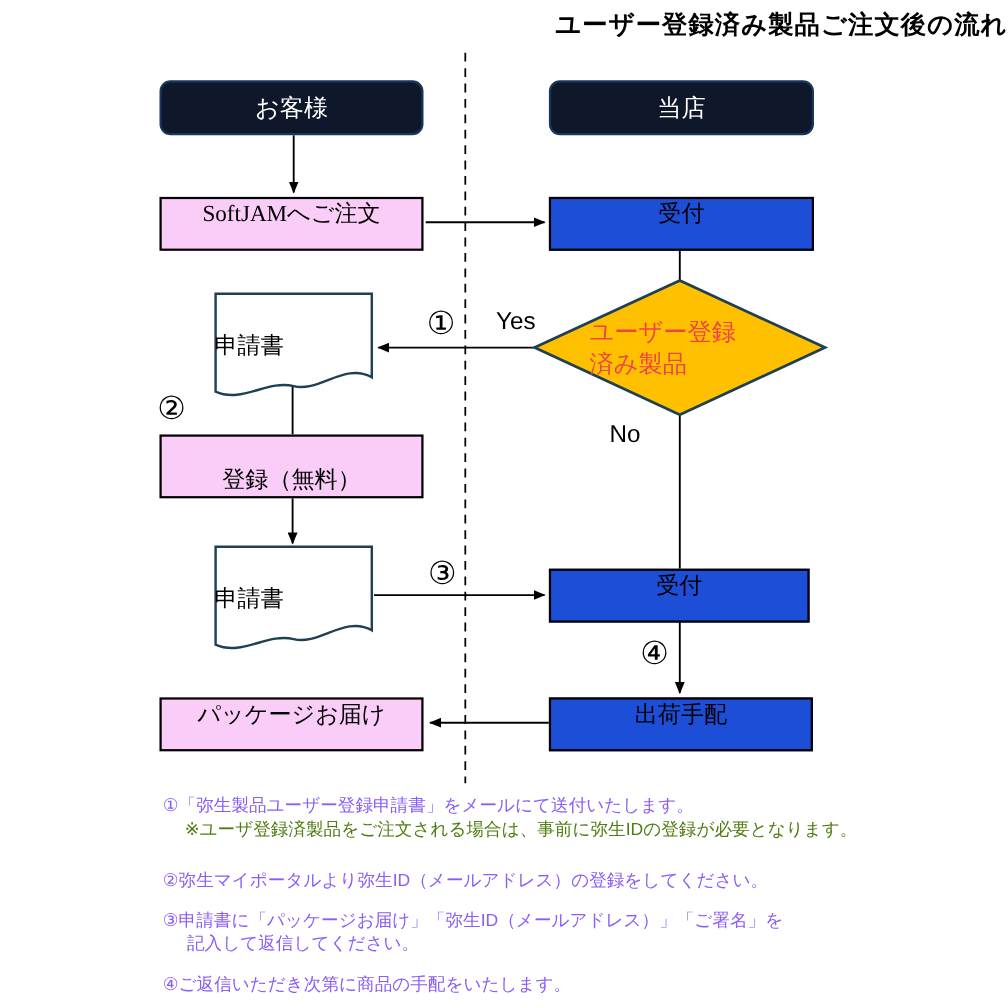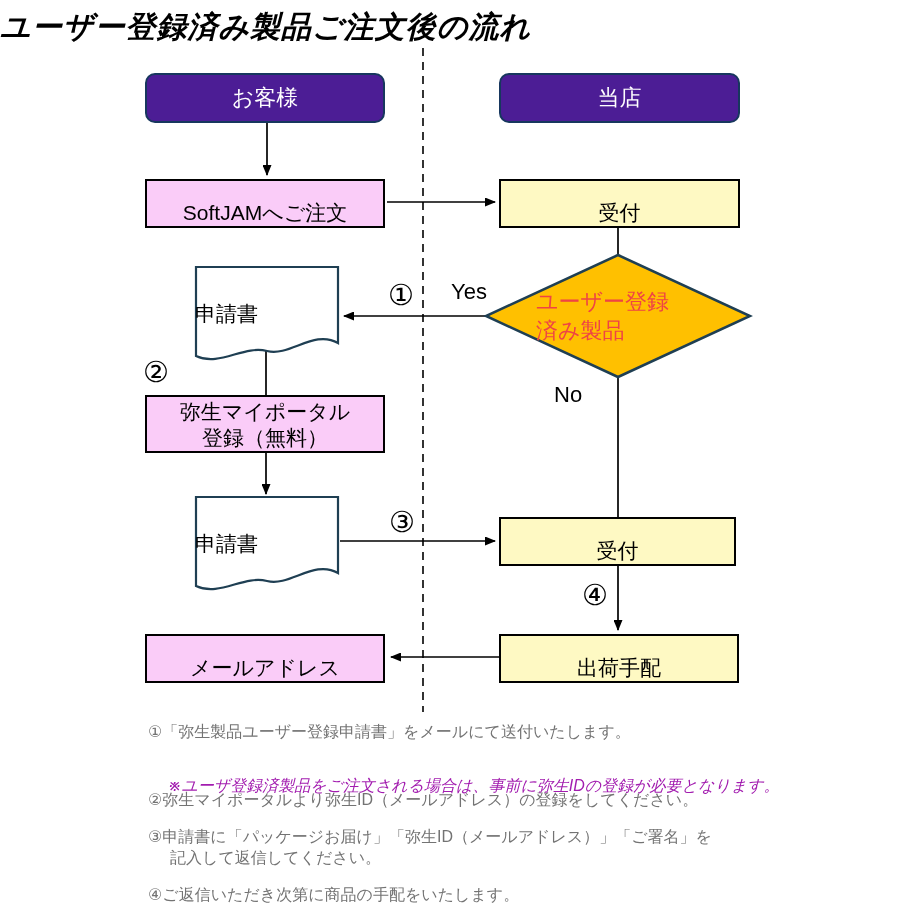--- a/index.html
+++ b/index.html
@@ -3,36 +3,36 @@
 <meta charset="utf-8">
 <style>
   html,body{margin:0;padding:0;}
   body{
     width:916px;height:916px;position:relative;background:#ffffff;
     font-family:"Liberation Sans","DejaVu Sans",sans-serif;
     -webkit-font-smoothing:none;
   }
   .abs{position:absolute;}
   #title{
-    left:0;top:7px;width:916px;text-align:left;
-    font-size:30px;font-weight:bold;color:#000;letter-spacing:1px;font-style:italic;
+    left:0;top:7px;width:916px;text-align:right;
+    font-size:23px;font-weight:bold;color:#000;letter-spacing:1px;
   }
   #diagram-svg{left:0;top:0;width:916px;height:916px;}
   .lane-header{
-    height:46px;background:#4c1d95;border:2px solid #17375E;border-radius:10px;
+    height:46px;background:#0f172a;border:2px solid #17375E;border-radius:10px;
     color:#ffffff;font-size:22px;display:flex;align-items:center;justify-content:center;
   }
   #lane-customer{left:145px;top:73px;width:236px;}
   #lane-store{left:499px;top:73px;width:237px;text-align:center;}
   .node{
-    border:2px solid #000;display:flex;align-items:flex-end;justify-content:center;
-    font-size:21px;color:#000;text-align:center;line-height:26px;
+    border:2px solid #000;display:flex;align-items:flex-start;justify-content:center;
+    font-size:21px;color:#000;text-align:center;line-height:26px;font-family:Liberation Serif, serif;
   }
   .pink{background:#FACCF8;}
-  .yellow{background:#fef9c3;}
+  .yellow{background:#1d4ed8;}
   #node-order{left:145px;top:179px;width:236px;height:45px;}
   #node-reception1{left:499px;top:179px;width:237px;height:45px;}
   #node-portal{left:145px;top:395px;width:236px;height:54px;}
   #node-reception2{left:499px;top:517px;width:233px;height:45px;}
   #node-shipping{left:499px;top:634px;width:236px;height:45px;}
   #node-delivery{left:145px;top:634px;width:236px;height:45px;}
   .doc-label{
     width:143px;text-align:left;font-size:21px;color:#000;
   }
   #doc1-label{left:195px;top:300px;}
@@ -41,24 +41,24 @@
     left:536px;top:287px;width:170px;font-size:22px;line-height:29px;color:#ef4444;
   }
   .edge-label{font-size:22px;color:#000;}
   #label-yes{left:451px;top:279px;}
   #label-no{left:554px;top:382px;}
   .step-circle{font-size:29px;color:#000;line-height:30px;}
   #step-1{left:388px;top:280px;}
   #step-2{left:143px;top:357px;}
   #step-3{left:389px;top:507px;}
   #step-4{left:582px;top:580px;}
-  .note{font-size:16px;color:#737373;white-space:nowrap;}
+  .note{font-size:16px;color:#8b5cf6;white-space:nowrap;}
   #note-0{left:148px;top:722px;}
   #note-1{left:148px;top:769px;margin-top:21px;}
-  #note-2{left:168px;top:776px;color:#a21caf;font-style:italic;}
+  #note-2{left:168px;top:744px;color:#4d7c0f;}
   #note-3{left:148px;top:827px;}
   #note-4{left:170px;top:848px;}
   #note-5{left:148px;top:885px;}
 </style>
 </head>
 <body>
 
 <div class="abs" id="title">ユーザー登録済み製品ご注文後の流れ</div>
 
 <svg class="abs" id="diagram-svg" width="916" height="916" viewBox="0 0 916 916">
@@ -101,32 +101,32 @@
 </div>
 
 <div class="abs node pink" id="node-order">
   <span>SoftJAMへご注文</span>
 </div>
 <div class="abs node yellow" id="node-reception1">
   <span>受付</span>
 </div>
 <div class="abs node pink" id="node-portal">
   <span>
-    <span>弥生マイポータル</span><br>
+    <br>
     <span>登録（無料）</span>
   </span>
 </div>
 <div class="abs node yellow" id="node-reception2">
   <span>受付</span>
 </div>
 <div class="abs node yellow" id="node-shipping">
   <span>出荷手配</span>
 </div>
 <div class="abs node pink" id="node-delivery">
-  <span>メールアドレス</span>
+  <span>パッケージお届け</span>
 </div>
 
 <div class="abs doc-label" id="doc1-label">申請書</div>
 <div class="abs doc-label" id="doc2-label">申請書</div>
 
 <div class="abs" id="decision-label">
   <span>ユーザー登録</span><br>
   <span>済み製品</span>
 </div>
 

